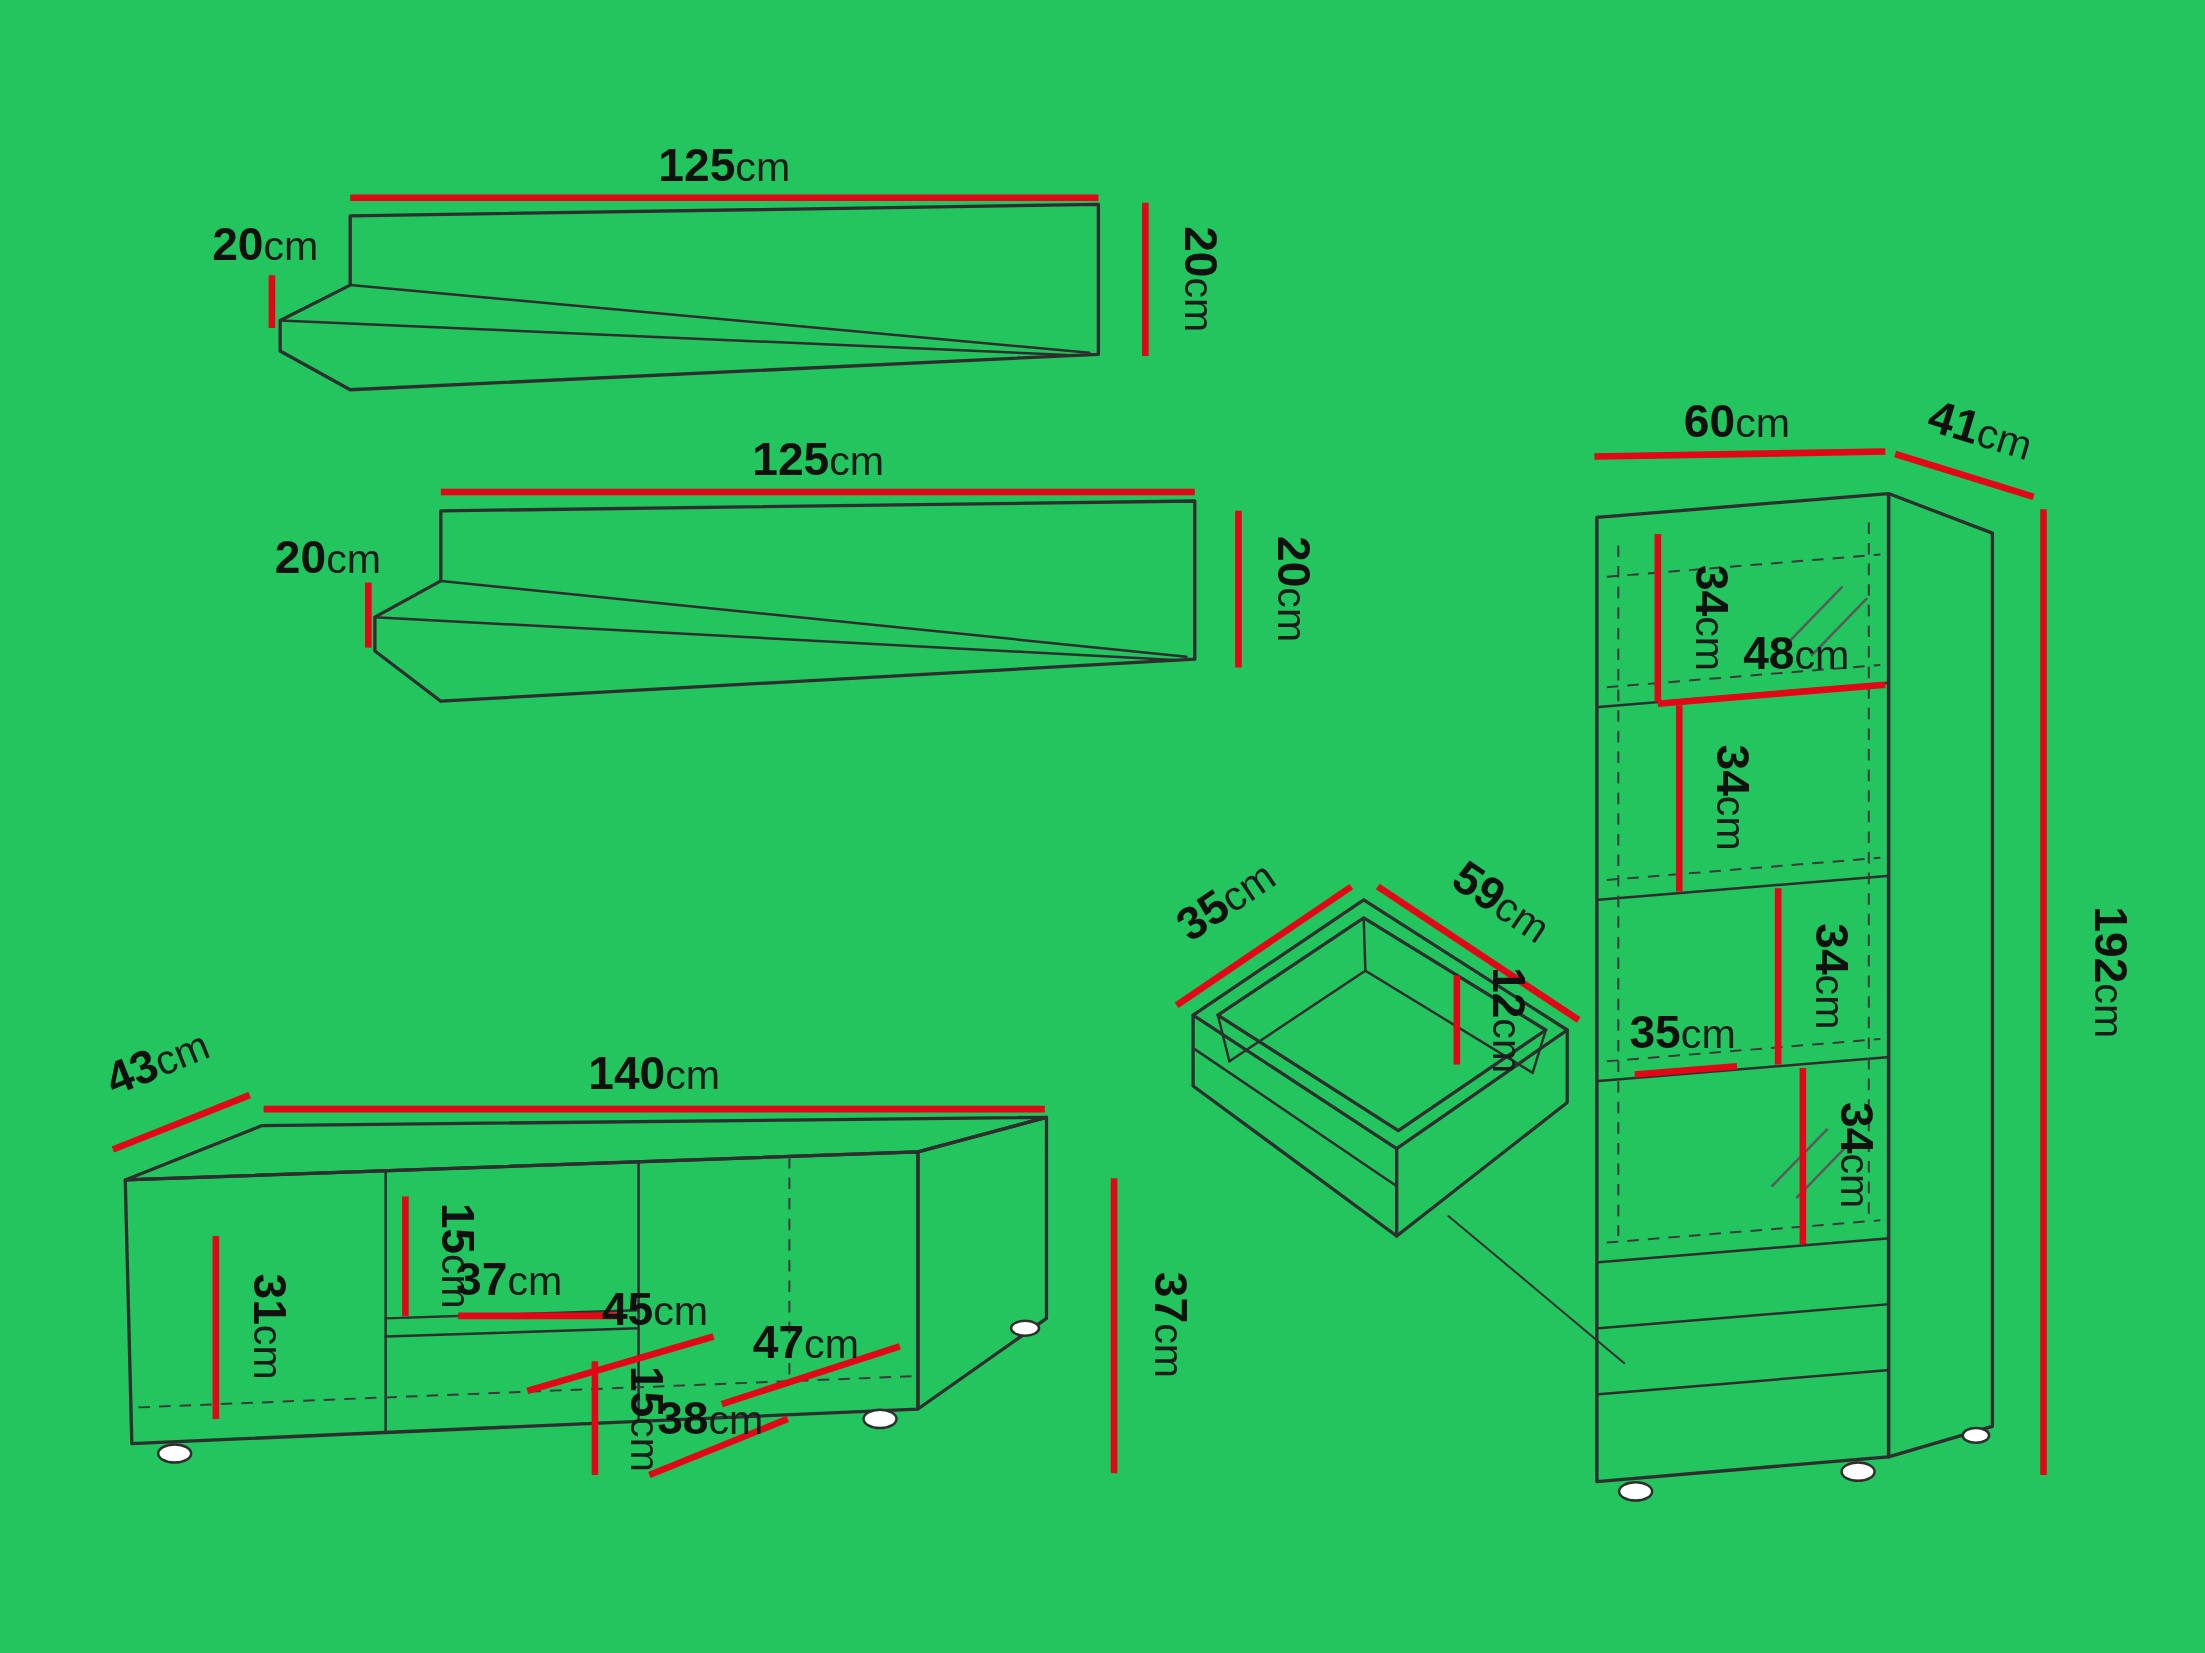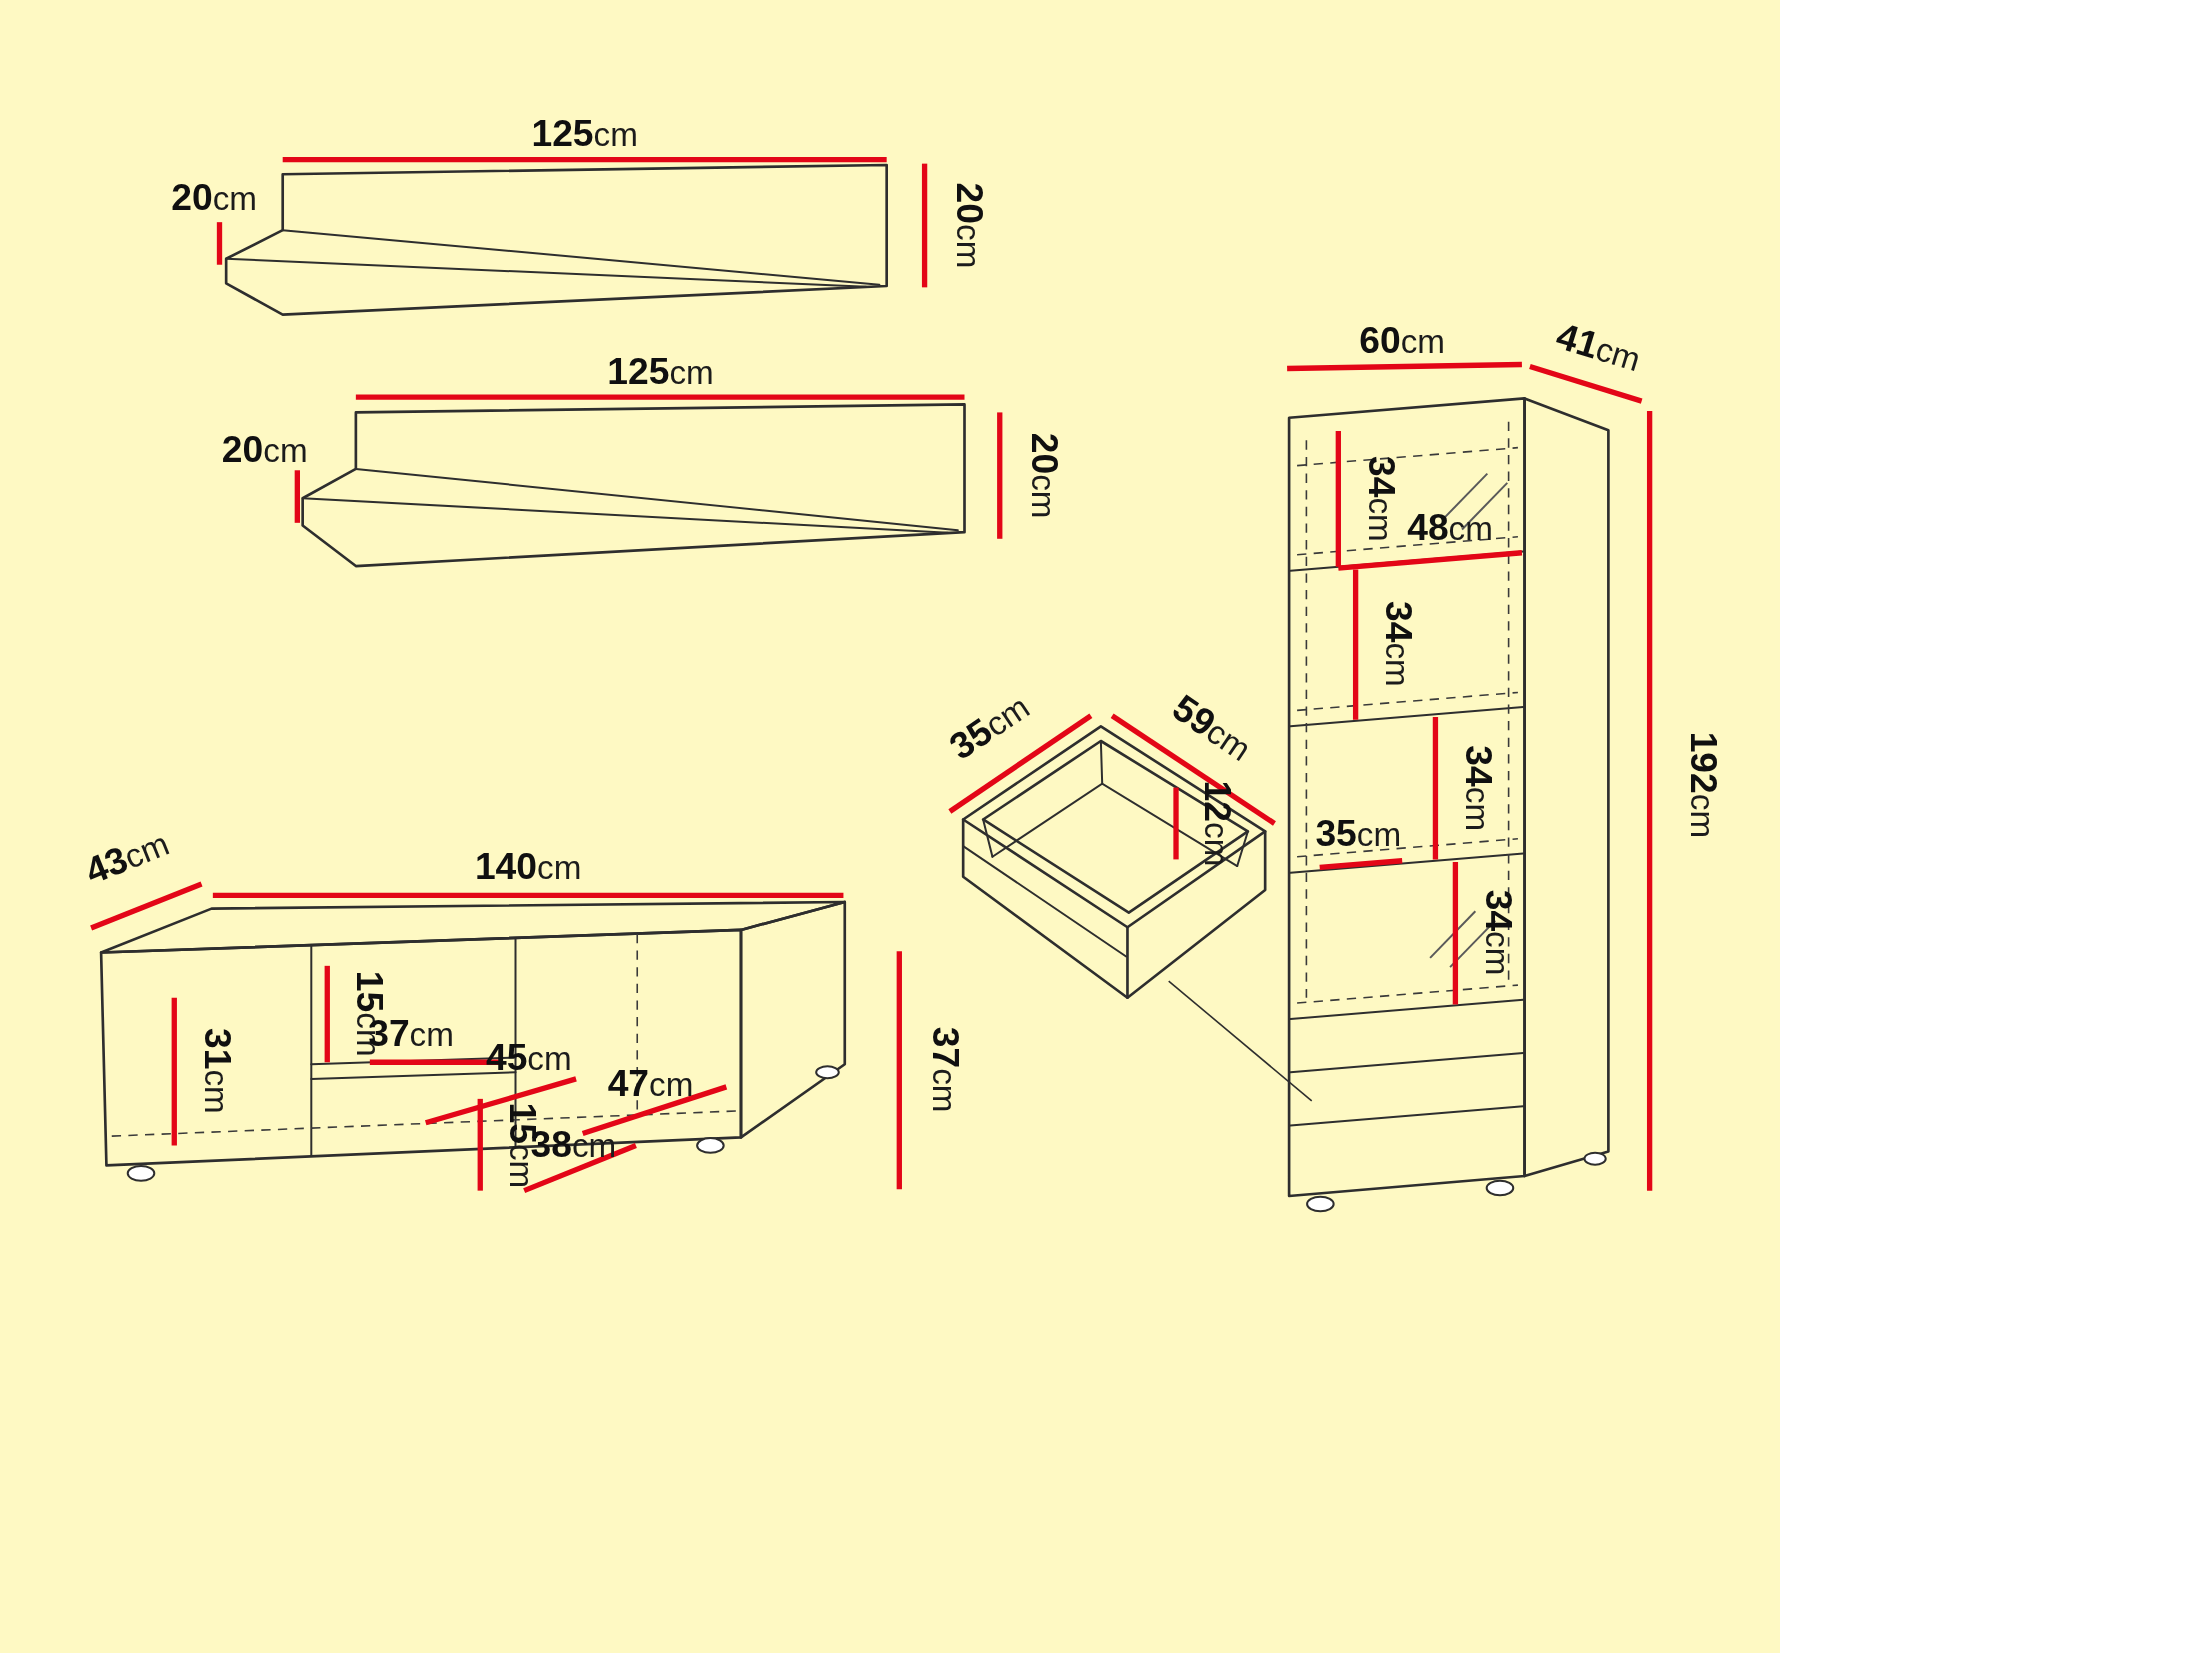--- a/index.html
+++ b/index.html
@@ -1,16 +1,16 @@
 <!DOCTYPE html>
 <html style="font-size:13px"><head>
 <meta charset="utf-8">
 <style>
   html,body{margin:0;padding:0;background:#ffffff;}
-  .stage{width:1780px;height:1654px;max-width:100%;position:relative;background:#fef9c3;}
+  .stage{width:2205px;height:1654px;max-width:100%;position:relative;background:#22c55e;}
   svg{display:block;width:100%;height:auto;}
   .outline{fill:none;stroke:#2e2e2e;stroke-width:4;stroke-linejoin:round;stroke-linecap:round;}
   .thin{fill:none;stroke:#2e2e2e;stroke-width:3;stroke-linecap:round;}
   .dashed{fill:none;stroke:#3a3a3a;stroke-width:2.4;stroke-dasharray:14 11;}
   .red{stroke:#e30617;stroke-width:8;fill:none;stroke-linecap:butt;}
   .leader{stroke:#2e2e2e;stroke-width:2.4;fill:none;}
   .foot{fill:#ffffff;stroke:#2e2e2e;stroke-width:3;}
   .glass{stroke:#5a5a5a;stroke-width:3;fill:none;}
   .dim{font-family:"Liberation Sans",sans-serif;font-size:56px;font-weight:700;fill:#101010;}
   .dim .u{font-weight:400;font-size:50px;fill:#1c1c1c;}

